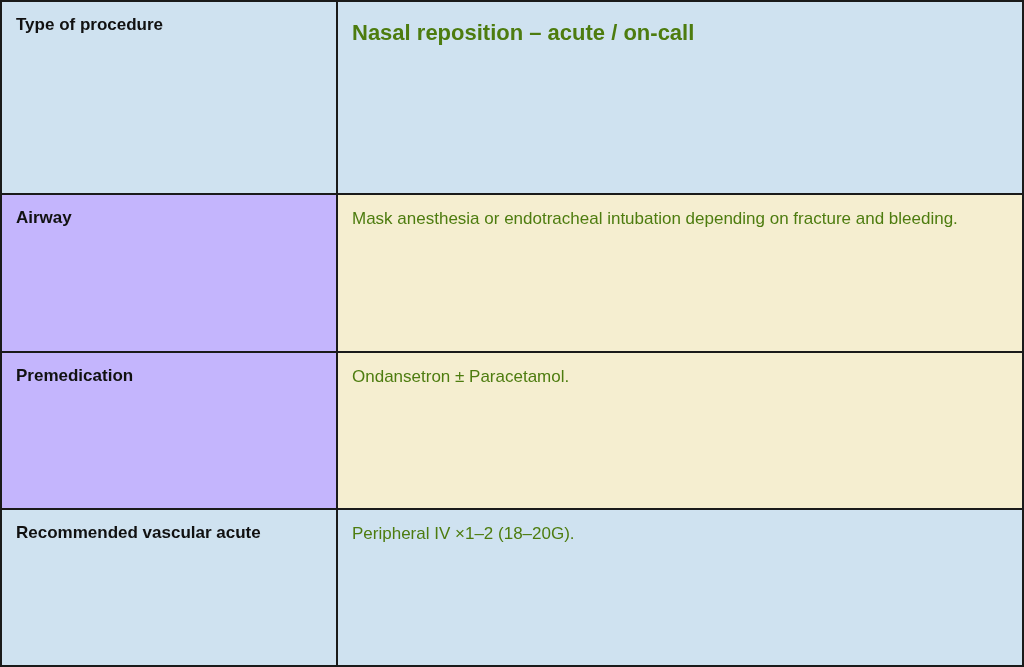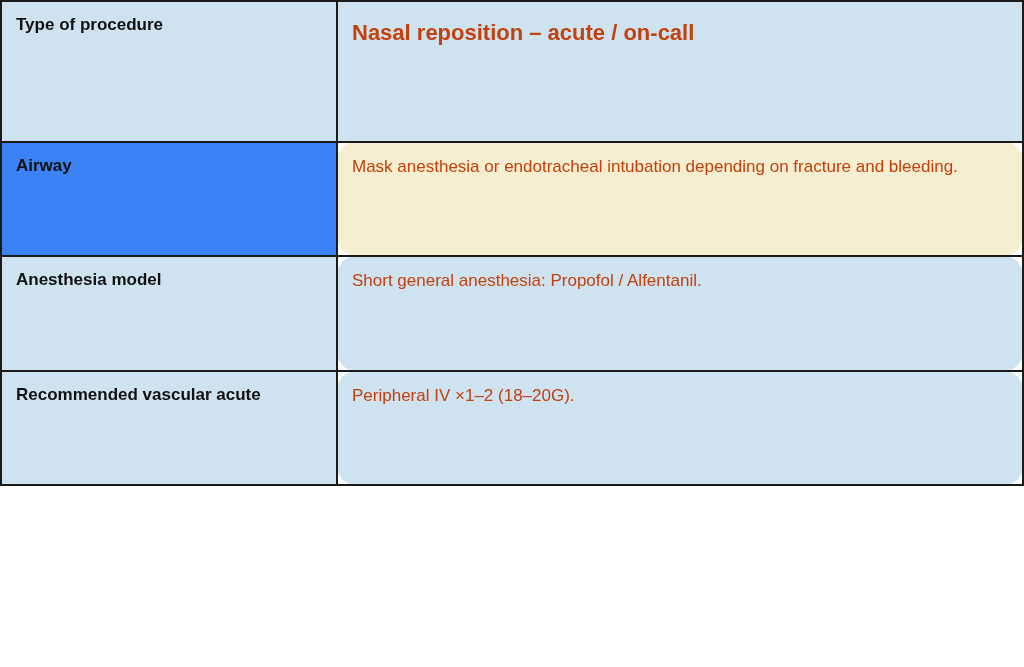--- a/index.html
+++ b/index.html
@@ -16,41 +16,41 @@
   .sheet {
     width: 1024px;
     height: 667px;
     box-sizing: border-box;
     display: flex;
     flex-direction: column;
   }
   table.proc {
     border-collapse: collapse;
     width: 1024px;
-    height: 486px;
+    height: 667px;
     table-layout: fixed;
   }
   table.proc td {
     border: 2px solid #1a1a1a;
     vertical-align: top;
     padding: 12px 14px 10px 14px;
     box-sizing: border-box;
   }
   td.label {
     width: 336px;
     background: #cfe2f0;
     font-weight: bold;
     font-size: 17px;
     color: #111111;
     line-height: 1.25;
   }
   td.value {
     background: #f5eed0;
     font-size: 17px;
-    color: #c2410c;
+    color: #4d7c0f;
     line-height: 1.4;
     margin-left: 7px;
   }
   
   tr.header-row td.label {
     background: #cfe2f0;
     font-size: 17px;
   }
   tr.header-row td.value {
     background: #cfe2f0;
@@ -62,45 +62,44 @@
   tr.tint-blue td.value {
     background: #cfe2f0;
   }
   tr.tint-cream td.value {
     background: #f5eed0;
   }
   tr.tint-blue td.label {
     background: #cfe2f0;
   }
   tr.tint-cream td.label {
-    background: #3b82f6;
+    background: #c4b5fd;
     margin-top: 16px;
   }
   .multiline {
     white-space: pre-line;
-    border-radius: 19px;
   }
 </style>
 </head>
 <body>
 
 <div class="sheet">
   <table class="proc">
     <tbody>
       <tr class="header-row">
         <td class="label">Type of procedure</td>
         <td class="value">Nasal reposition – acute / on-call</td>
       </tr>
       <tr class="tint-cream">
         <td class="label">Airway</td>
         <td class="value multiline">Mask anesthesia or endotracheal intubation depending on fracture and bleeding.</td>
       </tr>
-      <tr class="tint-blue">
-        <td class="label">Anesthesia model</td>
-        <td class="value multiline">Short general anesthesia: Propofol / Alfentanil.</td>
+      <tr class="tint-cream">
+        <td class="label">Premedication</td>
+        <td class="value multiline">Ondansetron ± Paracetamol.</td>
       </tr>
       <tr class="tint-blue">
         <td class="label">Recommended vascular acute</td>
         <td class="value multiline">Peripheral IV ×1–2 (18–20G).</td>
       </tr>
     </tbody>
   </table>
 </div>
 
 </body></html>

